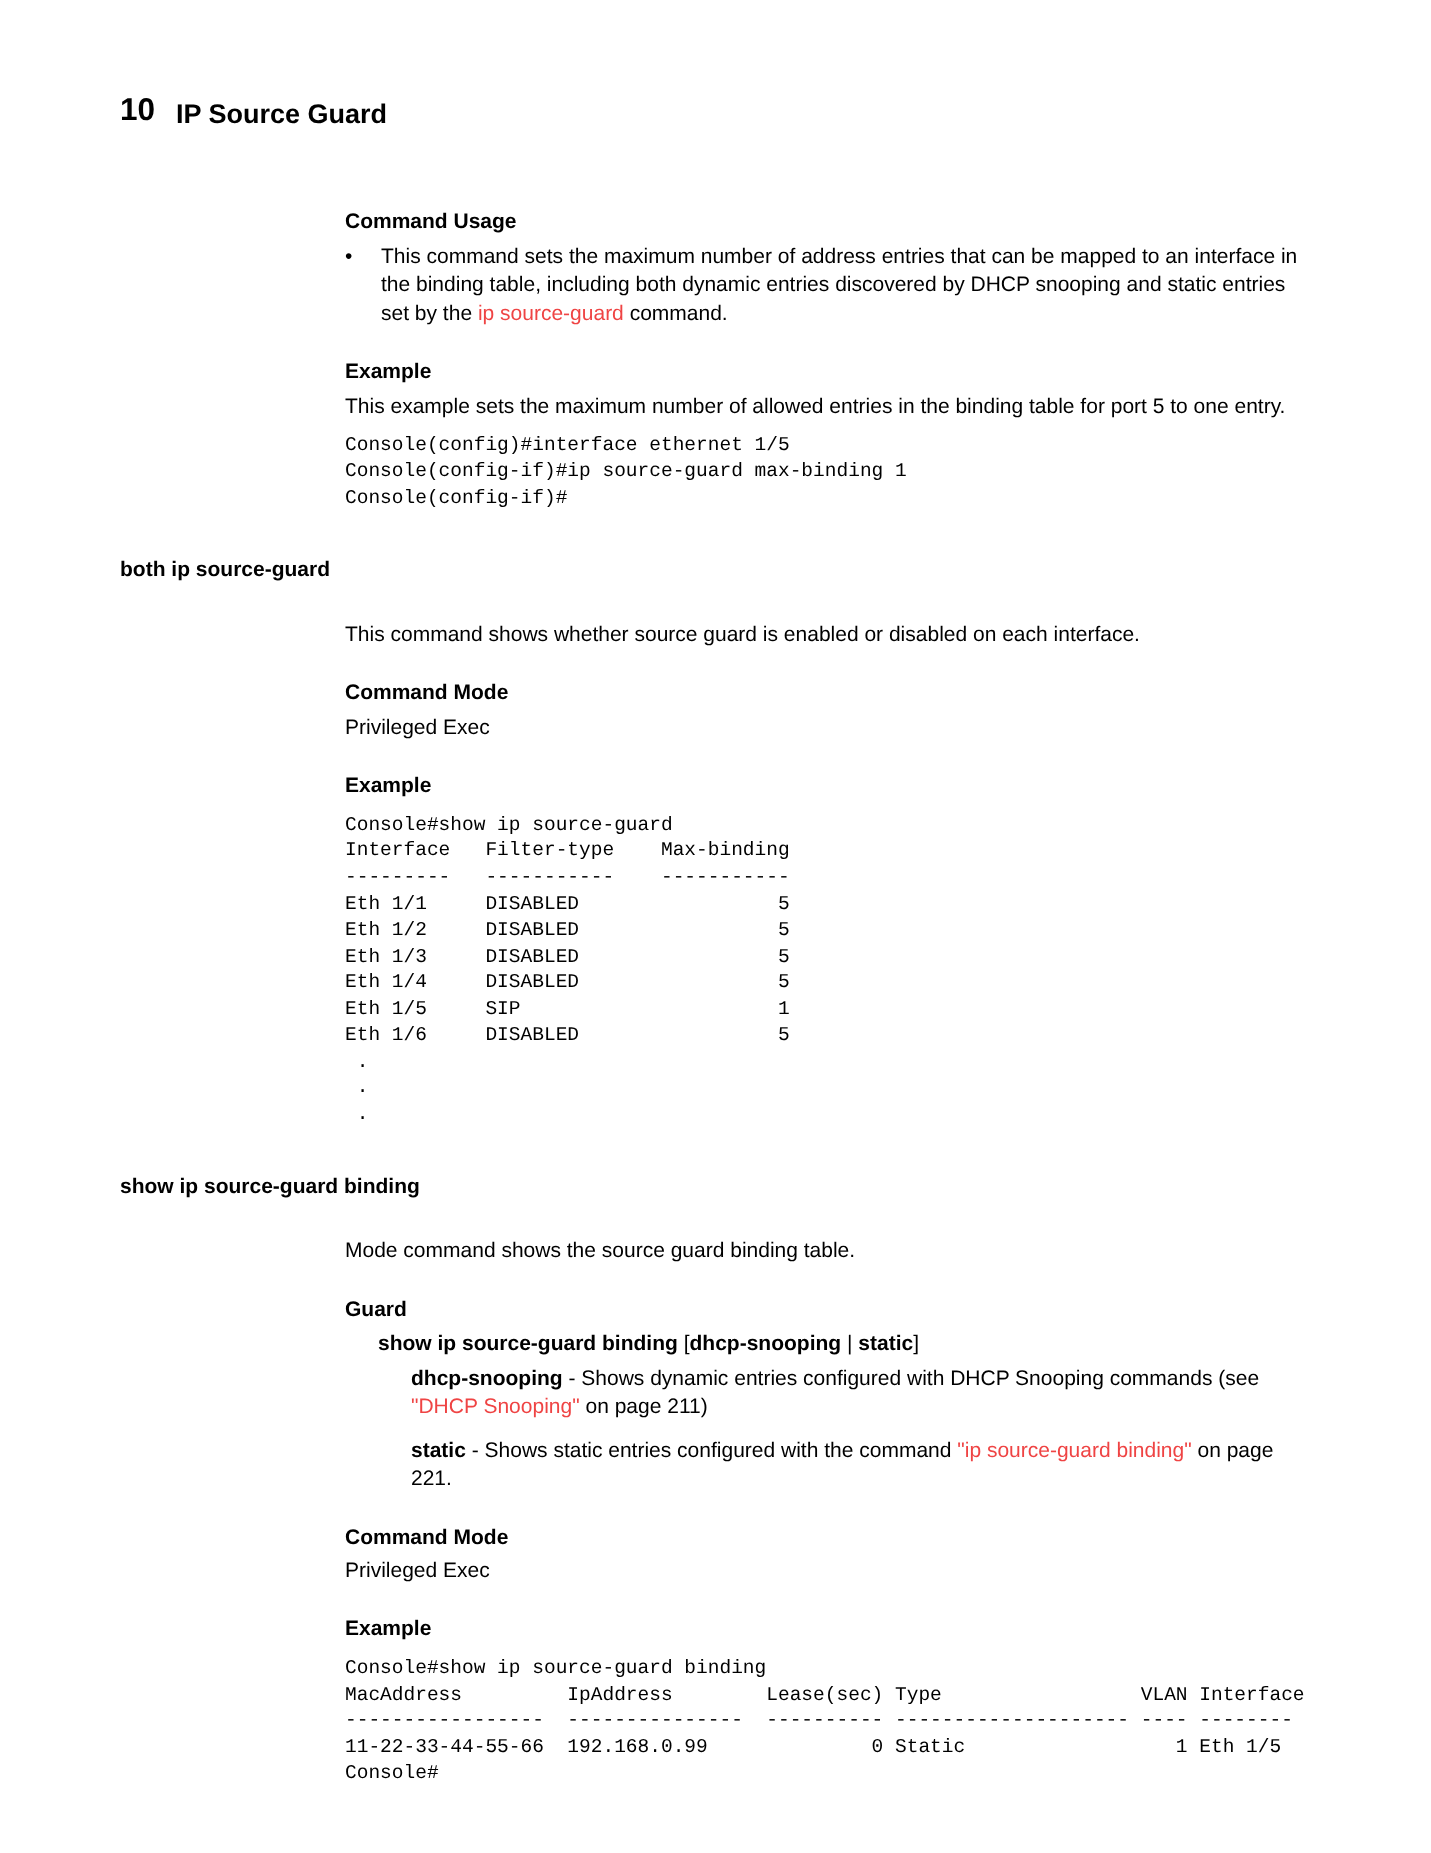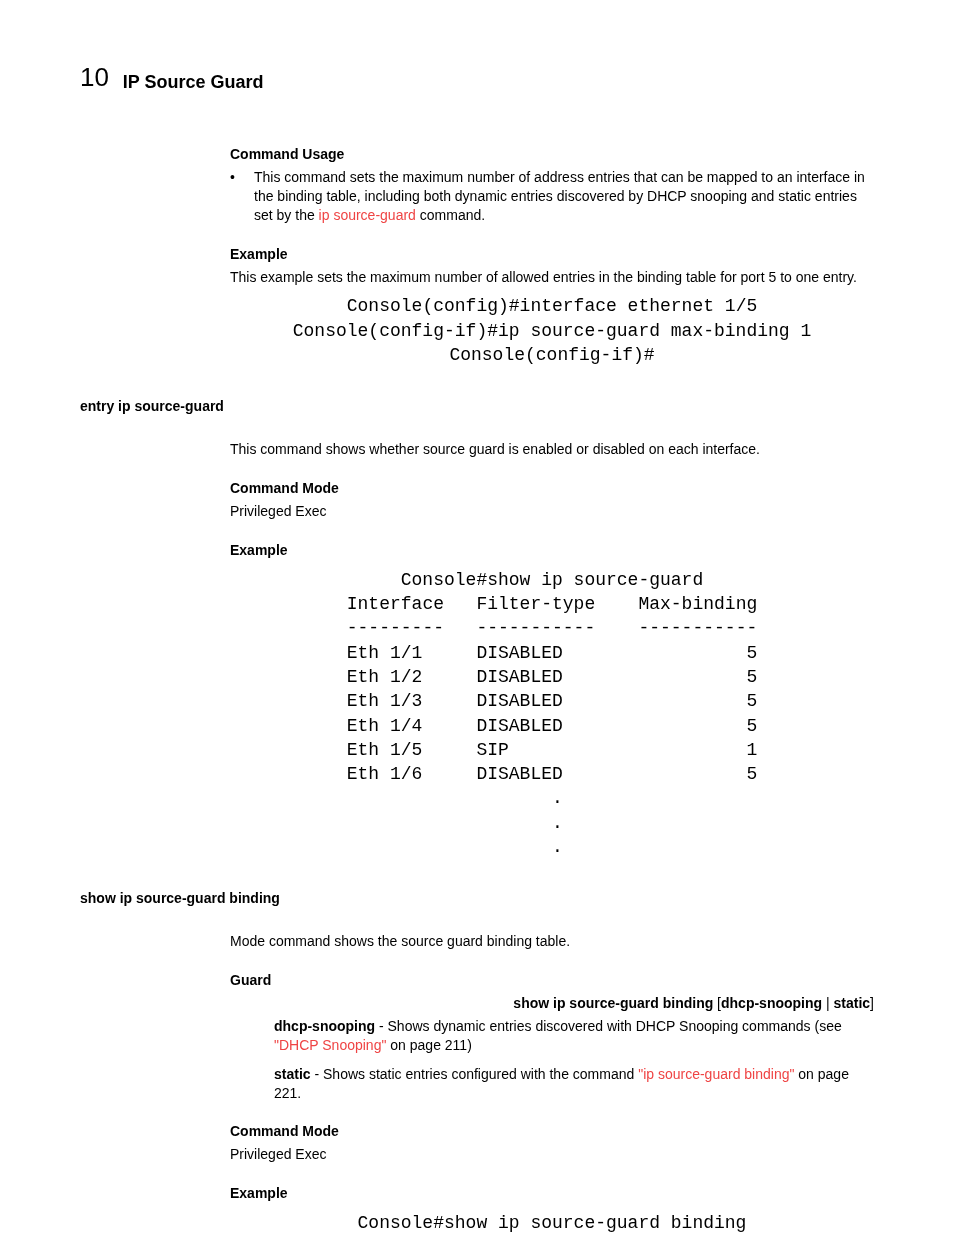--- a/index.html
+++ b/index.html
@@ -10,22 +10,22 @@
     margin: 0;
     padding: 60px 80px 40px 80px;
     width: 954px;
     box-sizing: border-box;
     line-height: 1.35;
   }
   .page-header {
     margin-bottom: 50px;
   }
   .chapter-num {
-    font-size: 26px;
-    font-weight: normal;
+    font-size: 21px;
+    font-weight: bold;
     display: inline-block;
     margin-right: 10px;
   }
   .chapter-title {
     font-size: 18px;
     display: inline-block;
     vertical-align: middle;
     font-weight: bold;
   }
   .content-col {
@@ -48,39 +48,37 @@
     font-size: 14px;
   }
   .bullet-text {
     flex: 1;
   }
   .link {
     color: #ef4444;
   }
   .code-block {
     font-family: "Courier New", monospace;
-    font-size: 18px;
+    font-size: 13px;
     white-space: pre;
     margin: 8px 0 16px 0;
     line-height: 1.35;
-    text-align: center;
   }
   .left-heading {
     font-weight: bold;
     font-size: 14px;
     margin-left: 0;
     margin-top: 30px;
     margin-bottom: 12px;
   }
   .para {
     margin-bottom: 4px;
   }
   .indent1 {
     margin-left: 22px;
-    text-align: right;
   }
   .indent2 {
     margin-left: 44px;
   }
   .footer {
     margin-top: 60px;
     display: flex;
     justify-content: space-between;
     font-size: 12px;
     font-style: italic;
@@ -109,21 +107,21 @@
     </div>
   </div>
 
   <div class="heading-bold">Example</div>
   <div class="para">This example sets the maximum number of allowed entries in the binding table for port 5 to one entry.</div>
   <div class="code-block">Console(config)#interface ethernet 1/5
 Console(config-if)#ip source-guard max-binding 1
 Console(config-if)#</div>
 </div>
 
-<div class="left-heading">entry ip source-guard</div>
+<div class="left-heading">both ip source-guard</div>
 <div class="content-col">
   <div class="para">This command shows whether source guard is enabled or disabled on each interface.</div>
   <div class="heading-bold">Command Mode</div>
   <div class="para">Privileged Exec</div>
   <div class="heading-bold">Example</div>
   <div class="code-block">Console#show ip source-guard
 Interface   Filter-type    Max-binding
 ---------   -----------    -----------
 Eth 1/1     DISABLED                 5
 Eth 1/2     DISABLED                 5
@@ -138,21 +136,21 @@
 
 <div class="left-heading">show ip source-guard binding</div>
 <div class="content-col">
   <div class="para">Mode command shows the source guard binding table.</div>
 
   <div class="heading-bold">Guard</div>
   <div class="para indent1">
     <span class="bold">show ip source-guard binding</span><span> [</span><span class="bold">dhcp-snooping</span><span> | </span><span class="bold">static</span><span>]</span>
   </div>
   <div class="para indent2">
-    <span class="bold">dhcp-snooping</span><span> - Shows dynamic entries discovered with DHCP Snooping commands (see </span><span class="link">"DHCP Snooping"</span><span> on page 211)</span>
+    <span class="bold">dhcp-snooping</span><span> - Shows dynamic entries configured with DHCP Snooping commands (see </span><span class="link">"DHCP Snooping"</span><span> on page 211)</span>
   </div>
   <div class="para indent2" style="margin-top:10px">
     <span class="bold">static</span><span> - Shows static entries configured with the command </span><span class="link">"ip source-guard binding"</span><span> on page 221.</span>
   </div>
 
   <div class="heading-bold">Command Mode</div>
   <div class="para">Privileged Exec</div>
   <div class="heading-bold">Example</div>
   <div class="code-block">Console#show ip source-guard binding
 MacAddress         IpAddress        Lease(sec) Type                 VLAN Interface

